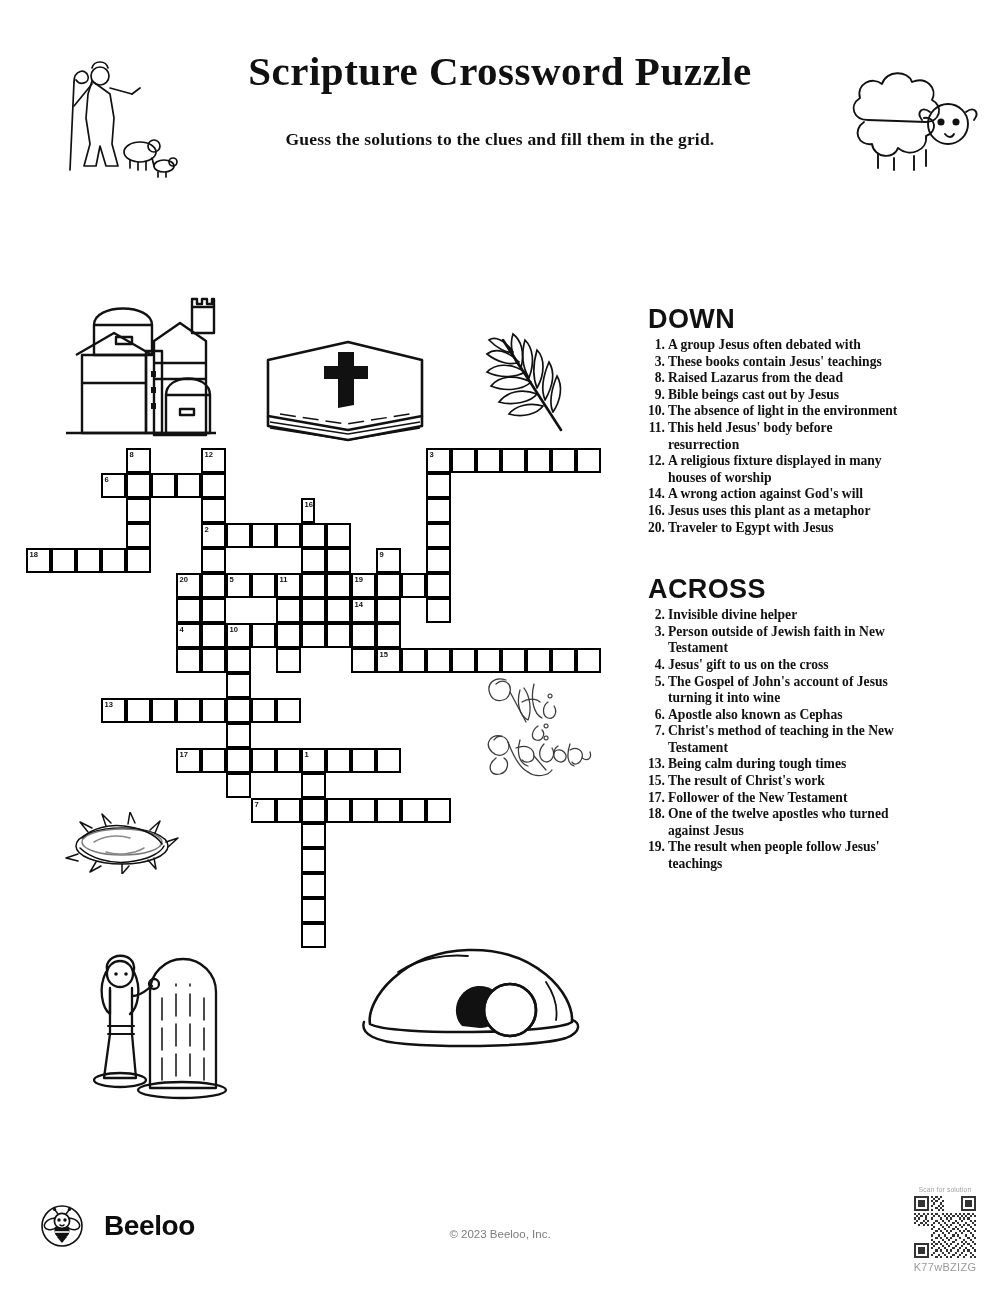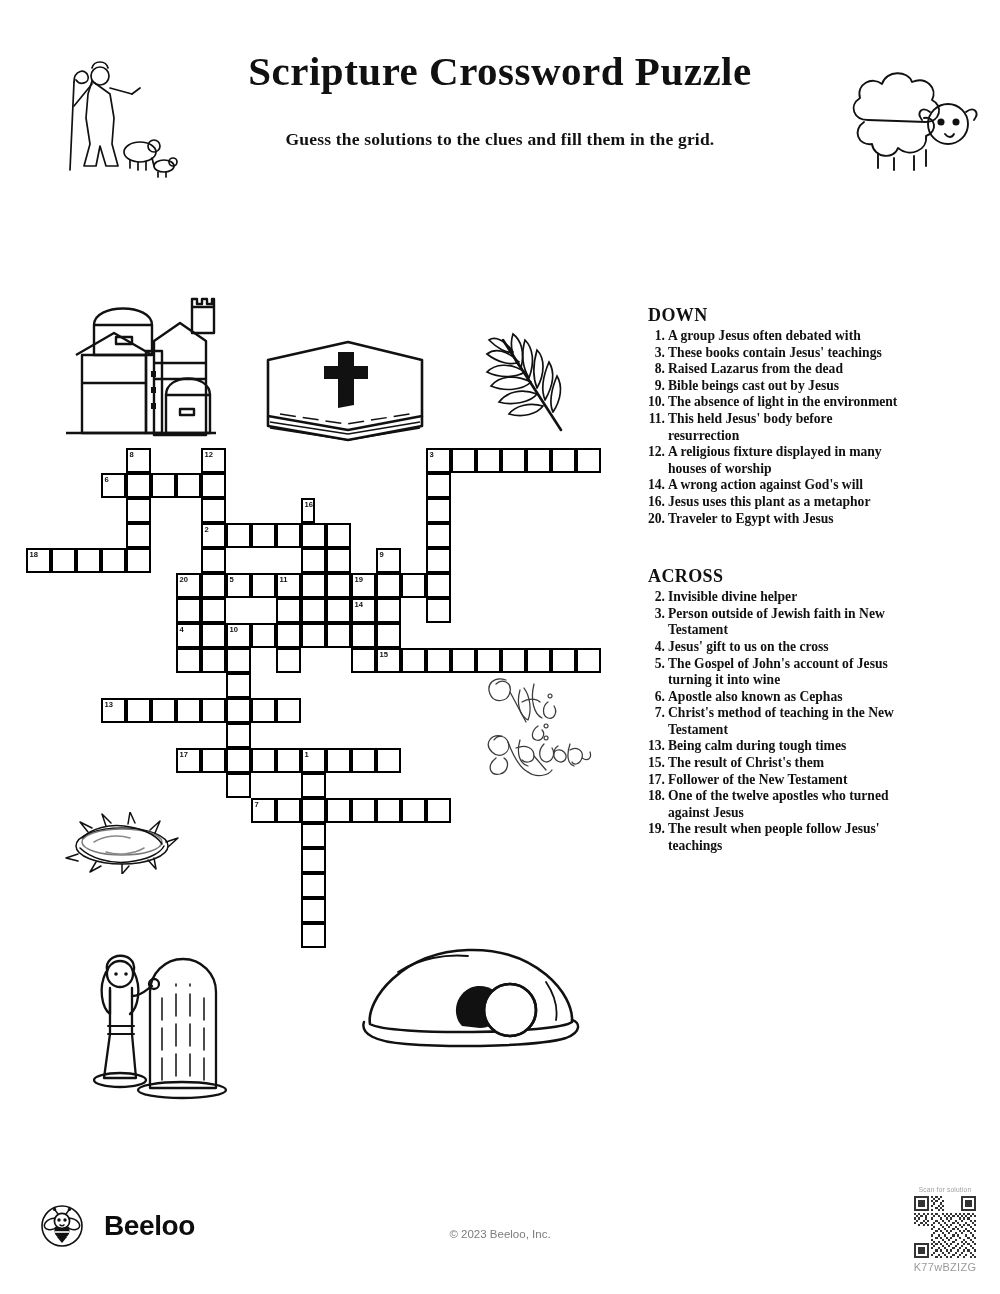--- a/index.html
+++ b/index.html
@@ -47,22 +47,22 @@
     font-family:"Liberation Sans", sans-serif;
     font-size:7.6px;
     line-height:9px;
     font-weight:600;
     color:#111;
   }
 
   
   .clues{position:absolute;left:648px;top:306px;width:250px;}
   .clue-head{
-    font-family:Liberation Serif, serif;
-    font-size:18px;font-weight:700;letter-spacing:.4px;
+    font-family:Liberation Sans, sans-serif;
+    font-size:27px;font-weight:700;letter-spacing:.4px;
     margin:0 0 4px 0;line-height:1;
   }
   .clue-head.across{margin-top:40px;}
   ol.clue-list{
     list-style:none;margin:0;padding:0;
   }
   ol.clue-list li{
     font-family:"Liberation Serif", serif;
     font-size:13.6px;
     line-height:16.6px;
@@ -438,21 +438,21 @@
 
     <h2 class="clue-head across">ACROSS</h2>
     <ol class="clue-list" id="across-list">
         <li><span class="n">2.</span><span> Invisible divine helper</span></li>
         <li><span class="n">3.</span><span> Person outside of Jewish faith in New Testament</span></li>
         <li><span class="n">4.</span><span> Jesus' gift to us on the cross</span></li>
         <li><span class="n">5.</span><span> The Gospel of John's account of Jesus turning it into wine</span></li>
         <li><span class="n">6.</span><span> Apostle also known as Cephas</span></li>
         <li><span class="n">7.</span><span> Christ's method of teaching in the New Testament</span></li>
         <li><span class="n">13.</span><span> Being calm during tough times</span></li>
-        <li><span class="n">15.</span><span> The result of Christ's them</span></li>
+        <li><span class="n">15.</span><span> The result of Christ's work</span></li>
         <li><span class="n">17.</span><span> Follower of the New Testament</span></li>
         <li><span class="n">18.</span><span> One of the twelve apostles who turned against Jesus</span></li>
         <li><span class="n">19.</span><span> The result when people follow Jesus' teachings</span></li>
       </ol>
   </div>
 
   <div class="footer-logo">
     <svg width="44" height="44" viewBox="0 0 44 44">
       <circle cx="22" cy="22" r="20" fill="none" stroke="#111" stroke-width="1.6"></circle>
       <ellipse cx="12" cy="20" rx="8" ry="5.2" fill="none" stroke="#111" stroke-width="1.5" transform="rotate(-22 12 20)"></ellipse>

